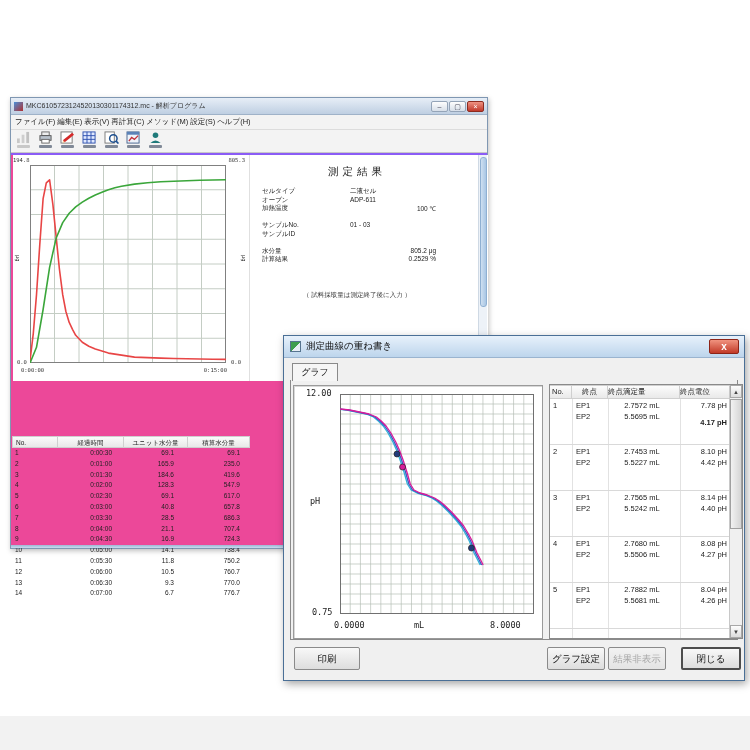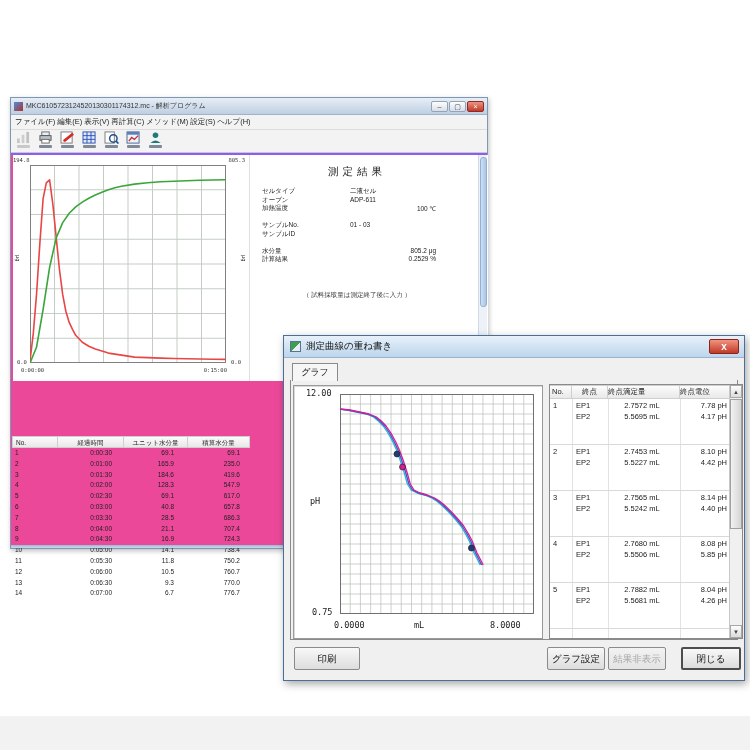--- a/index.html
+++ b/index.html
@@ -456,21 +456,21 @@
           <i style="left:58px"></i>
           <i style="left:130px"></i>
       </div>
     <div class="ep-group">
           <span class="ep-no">1</span>
           <span class="ep-name" style="top: 2px;">EP1</span>
           <span class="ep-vol" style="top: 2px;">2.7572 mL</span>
           <span class="ep-pot" style="top: 2px;">7.78 pH</span>
           <span class="ep-name" style="top: 13px;">EP2</span>
           <span class="ep-vol" style="top: 13px;">5.5695 mL</span>
-          <span class="ep-pot" style="top: 13px;">4.17 pH</span>
+          <span class="ep-pot" style="top: 19px; font-weight: bold;">4.17 pH</span>
         </div>
         <div class="ep-group">
           <span class="ep-no">2</span>
           <span class="ep-name" style="top: 2px;">EP1</span>
           <span class="ep-vol" style="top: 2px;">2.7453 mL</span>
           <span class="ep-pot" style="top: 2px;">8.10 pH</span>
           <span class="ep-name" style="top: 13px;">EP2</span>
           <span class="ep-vol" style="top: 13px;">5.5227 mL</span>
           <span class="ep-pot" style="top: 13px;">4.42 pH</span>
         </div>
@@ -483,21 +483,21 @@
           <span class="ep-vol" style="top: 13px;">5.5242 mL</span>
           <span class="ep-pot" style="top: 13px;">4.40 pH</span>
         </div>
         <div class="ep-group">
           <span class="ep-no">4</span>
           <span class="ep-name" style="top: 2px;">EP1</span>
           <span class="ep-vol" style="top: 2px;">2.7680 mL</span>
           <span class="ep-pot" style="top: 2px;">8.08 pH</span>
           <span class="ep-name" style="top: 13px;">EP2</span>
           <span class="ep-vol" style="top: 13px;">5.5506 mL</span>
-          <span class="ep-pot" style="top: 13px;">5.85 pH</span>
+          <span class="ep-pot" style="top: 13px;">4.27 pH</span>
         </div>
         <div class="ep-group">
           <span class="ep-no">5</span>
           <span class="ep-name" style="top: 2px;">EP1</span>
           <span class="ep-vol" style="top: 2px;">2.7882 mL</span>
           <span class="ep-pot" style="top: 2px;">8.04 pH</span>
           <span class="ep-name" style="top: 13px;">EP2</span>
           <span class="ep-vol" style="top: 13px;">5.5681 mL</span>
           <span class="ep-pot" style="top: 13px;">4.26 pH</span>
         </div>

